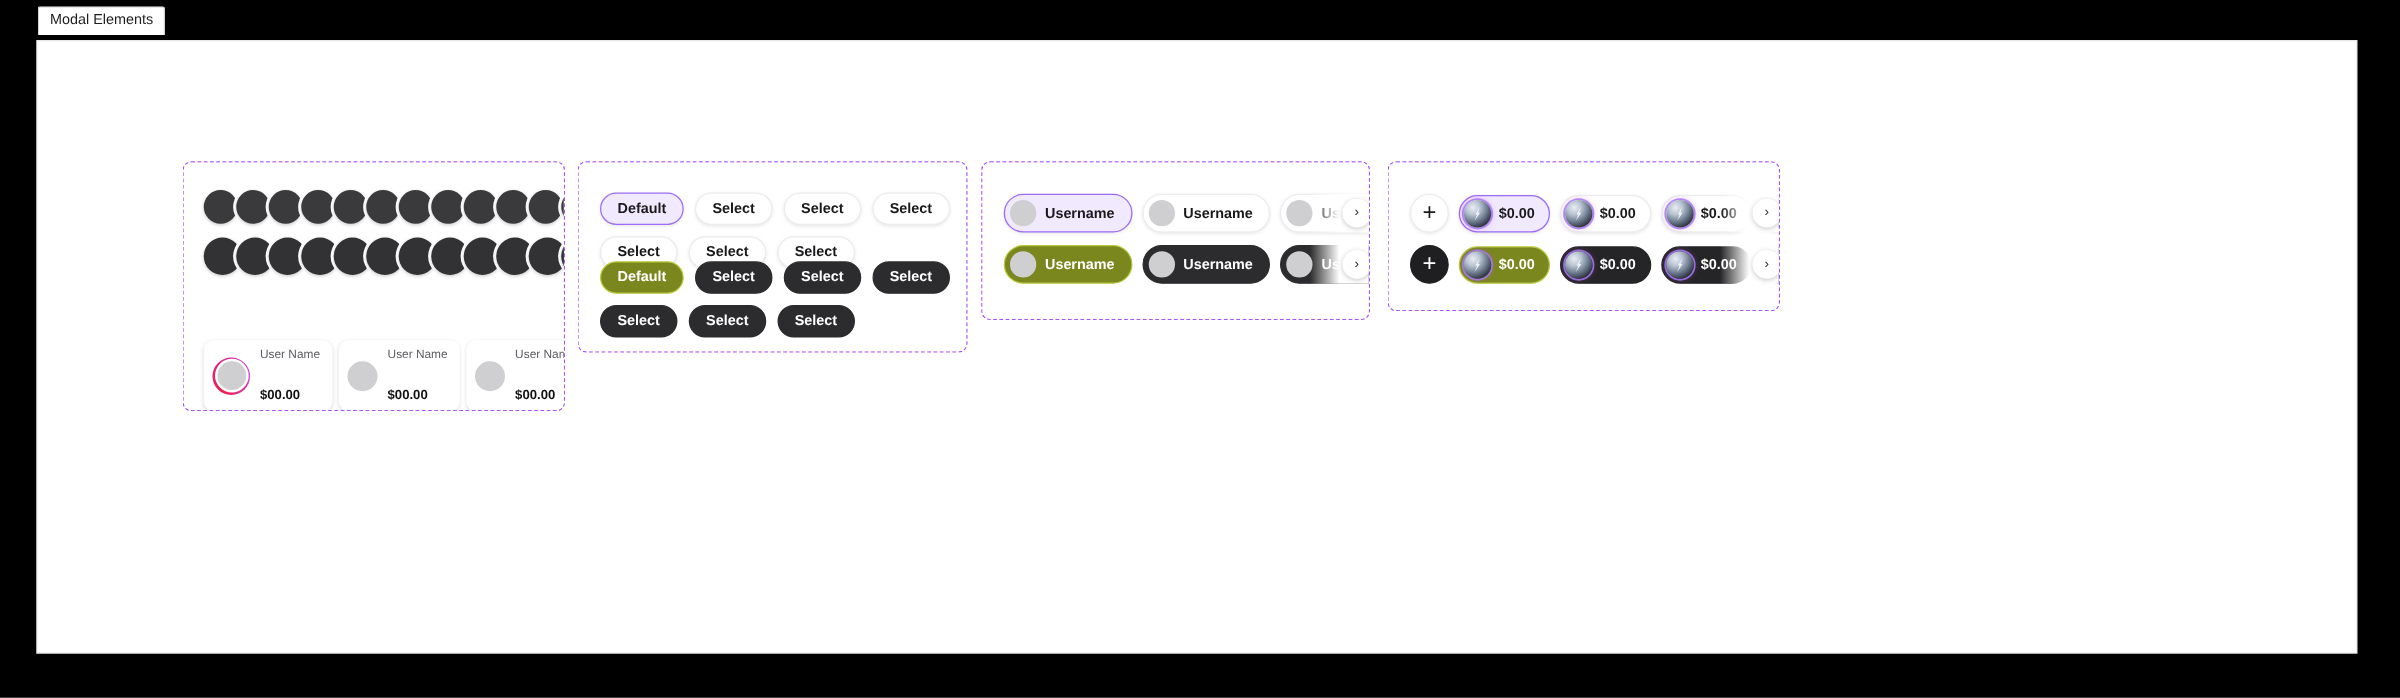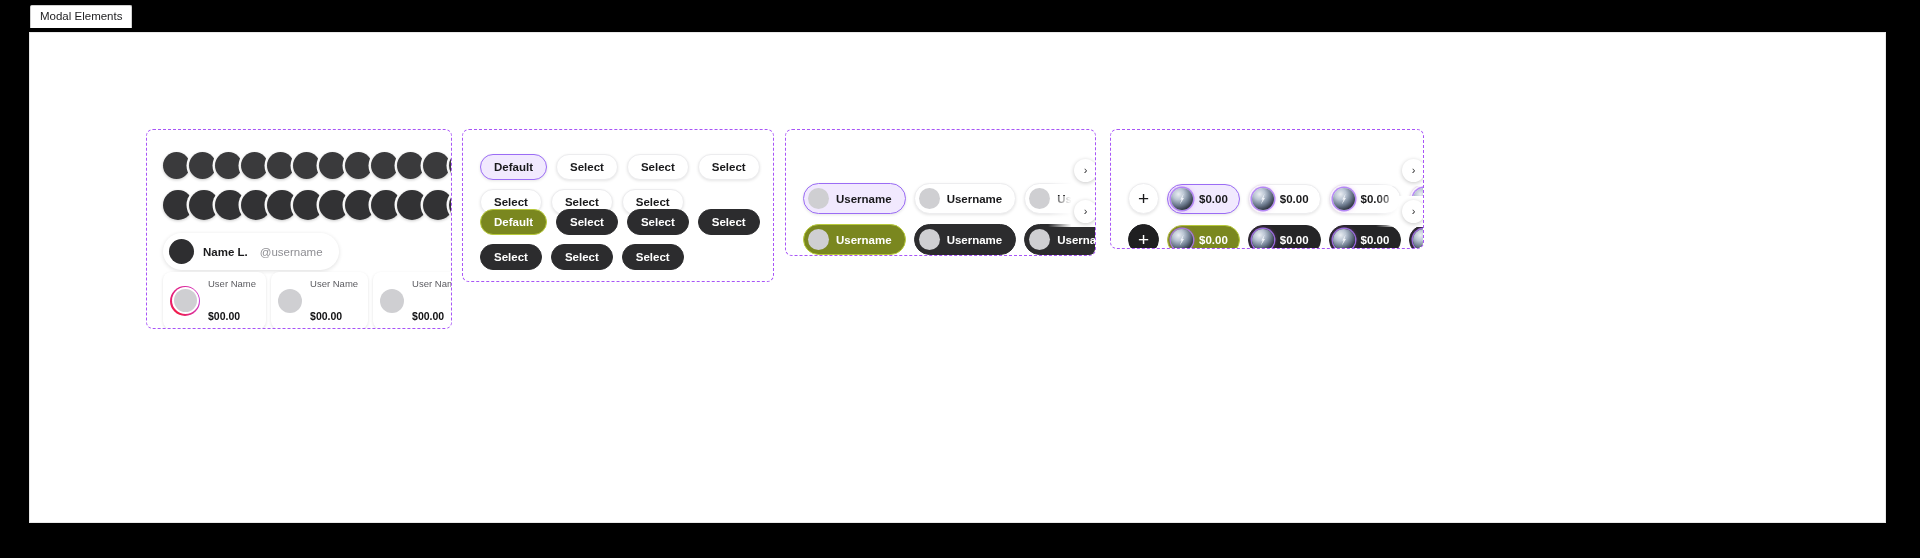--- a/index.html
+++ b/index.html
@@ -135,21 +135,21 @@
   .pill-dark {
     background: #2c2c2e; color: #ffffff;
     border: 1px solid #2c2c2e;
   }
   .pill-dark.is-default {
     background: #7a871f; color: #ffffff;
     border: 1.5px solid #b7c93b;
   }
 
   
-  .chip-row { position: absolute; display: flex; align-items: center; gap: 8px; margin-top: 28px; }
+  .chip-row { position: absolute; display: flex; align-items: center; gap: 8px; }
   #chips-light { left: 17px; top: 25px; }
   #chips-dark  { left: 17px; top: 66px; }
 
   .uchip {
     display: flex; align-items: center; gap: 7px;
     border-radius: 22px;
     padding: 4px 13px 4px 4px;
     white-space: nowrap; flex: 0 0 auto;
     font-size: 11.5px; font-weight: 700;
     cursor: pointer; user-select: none;
@@ -250,25 +250,20 @@
             <span class="avatar"></span>
             <span class="avatar"></span>
             <span class="avatar"></span>
             <span class="avatar"></span>
             <span class="avatar"></span>
             <span class="avatar"></span>
             <span class="avatar"></span>
             <span class="avatar"></span>
           </div>
 
-        <div class="name-pill">
-          <span class="av"></span>
-          <span class="nm">Name L.</span>
-          <span class="un">@username</span>
-        </div>
 
         <div class="cards-row" id="user-cards">
             <div class="ucard">
               <span class="ring">
                 <i></i>
               </span>
               <span class="txt">
                 <span class="t1">User Name</span>
                 <span class="t2">$00.00</span>
               </span>

